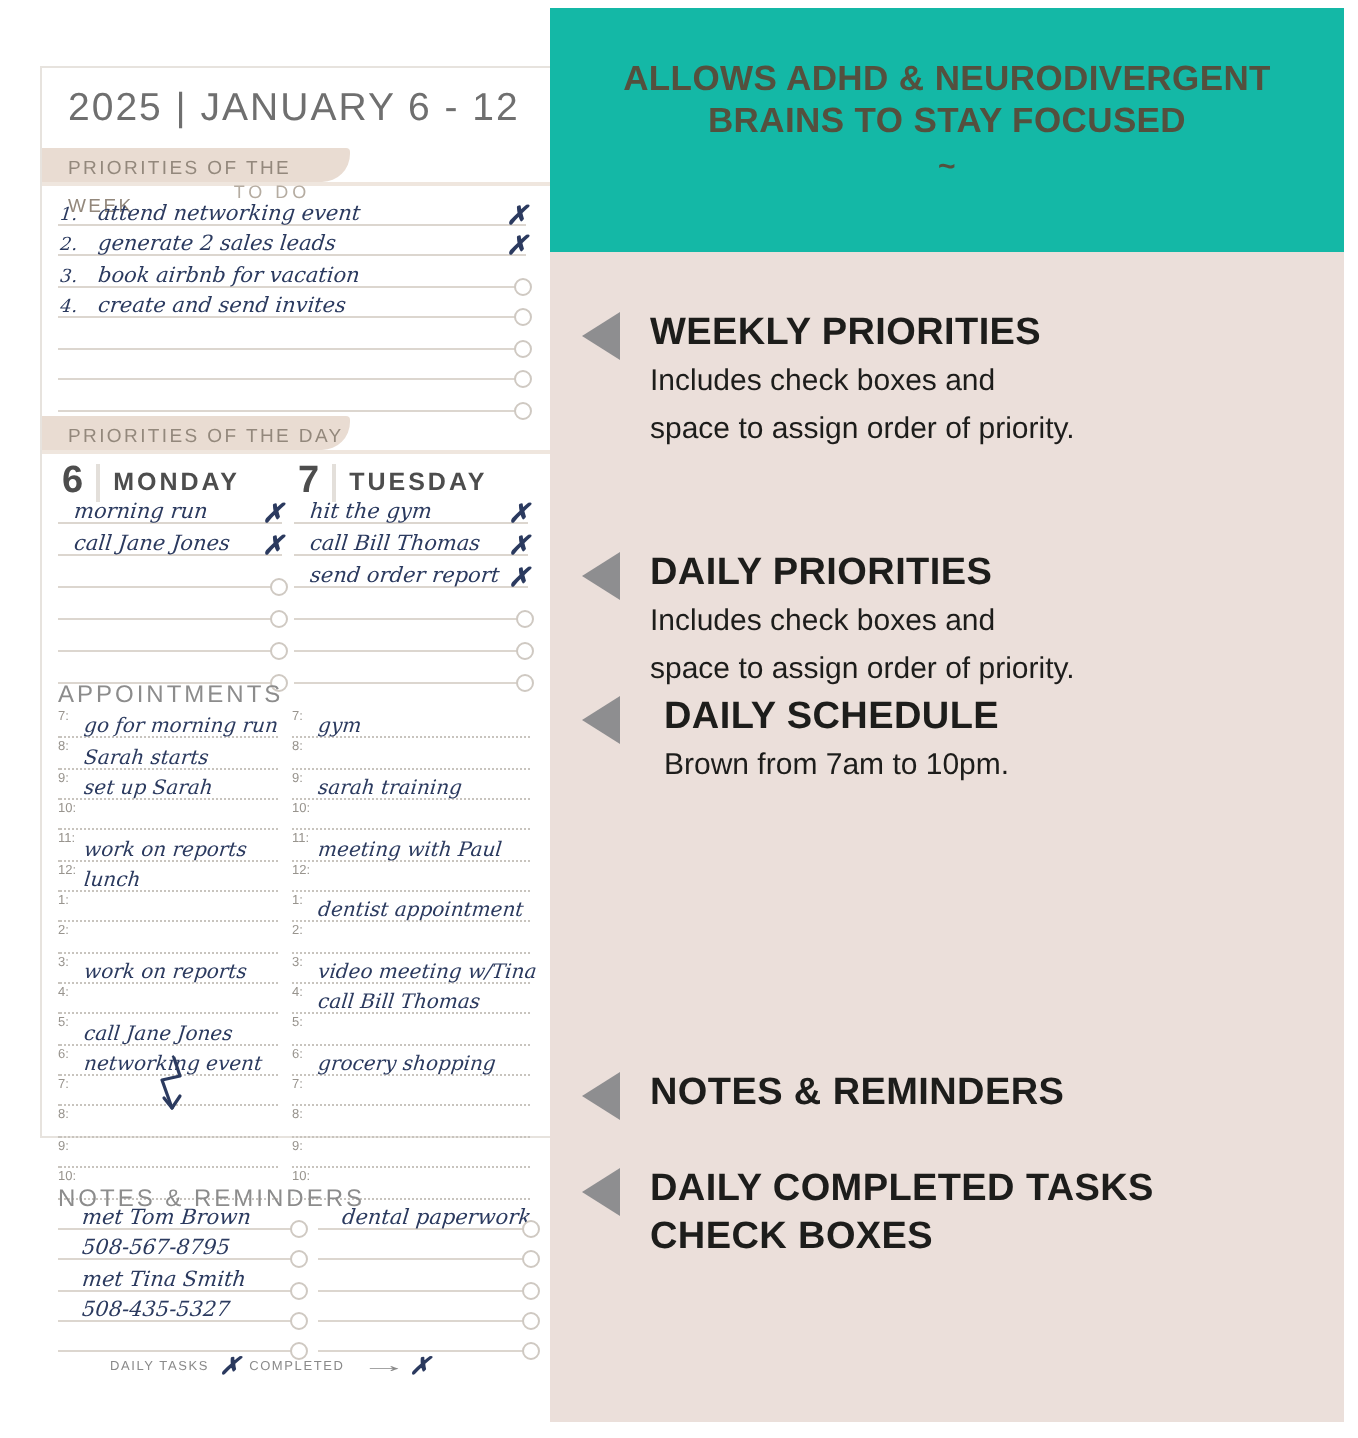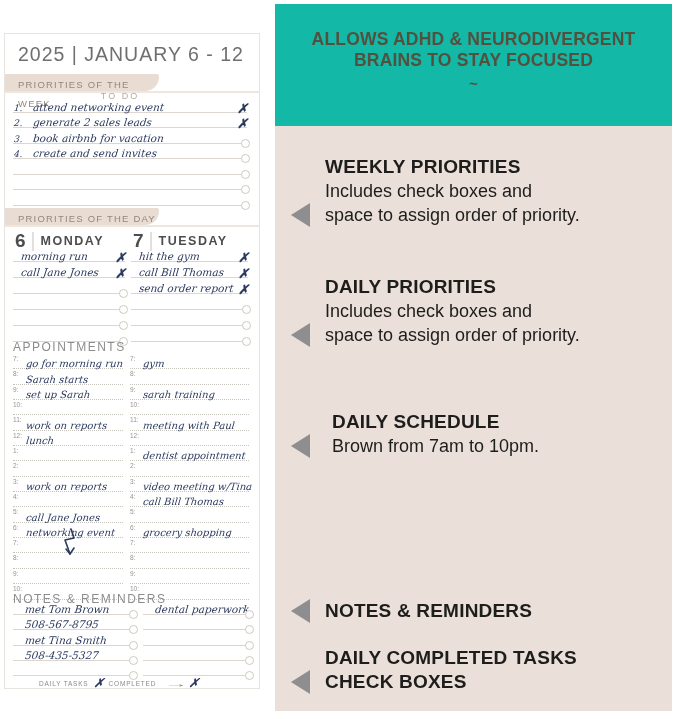--- a/index.html
+++ b/index.html
@@ -1,19 +1,19 @@
 <!DOCTYPE html>
 <html><head>
 <meta charset="utf-8">
 <style>
   html,body{margin:0;padding:0;}
   body{width:679px;height:719px;background:#ffffff;font-family:"Liberation Sans",sans-serif;position:relative;overflow:hidden;}
 
   
-  .page{position:absolute;left:4px;top:33px;width:256px;height:656px;background:#fff;
+  .page{position:absolute;left:20px;top:33px;width:256px;height:536px;background:#fff;
         border:1px solid #e7e3de;box-sizing:border-box;}
   .page-title{position:absolute;left:13px;top:9px;font-size:19.5px;letter-spacing:1px;color:#6f6f6f;white-space:nowrap;}
   .sec-bar{position:absolute;left:0;right:0;height:17px;border-bottom:2px solid #efe6de;}
   .sec-bar.b1{top:40px;}
   .sec-bar.b2{top:174px;padding-left:45px;}
   .sec-tab{position:absolute;left:0;top:0;width:154px;height:17px;background:#e9dcd2;
            border-radius:0 2px 14px 0;line-height:17px;padding-left:13px;box-sizing:border-box;}
   .sec-tab span{font-size:9.5px;letter-spacing:1.2px;color:#93887c;}
   .todo-label{position:absolute;top:57px;left:0;right:24px;text-align:center;
               font-size:9px;letter-spacing:2px;color:#b5aca1;}
@@ -57,30 +57,30 @@
   .farrow{color:#8a8a8a;font-size:10px;margin-left:8px;transform:scaleX(2.4);transform-origin:left center;}
   .fx2{position:absolute;left:184px;font-size:12px;font-weight:bold;line-height:12px;}
 
   
   .panel{position:absolute;left:275px;top:4px;width:397px;height:707px;}
   .banner{height:122px;background:#14b8a6;color:#54503e;text-align:center;
           padding-top:25px;box-sizing:border-box;font-weight:bold;font-size:17.5px;
           line-height:21px;letter-spacing:0.2px;}
   .banner .tilde{font-size:15px;line-height:17px;margin-top:4px;}
   .pink{position:absolute;top:122px;left:0;right:0;bottom:0;background:#ebdfda;overflow:hidden;}
-  .feature{display:flex;gap:15px;padding-left:16px;align-items:flex-end;}
+  .feature{display:flex;gap:15px;padding-left:16px;align-items:flex-start;}
   .feature:nth-child(1){margin-top:29px;}
   .feature:nth-child(2){margin-top:48px;}
-  .feature:nth-child(3){margin-top:63px;gap:22px;}
+  .feature:nth-child(3){gap:22px;}
   .feature:nth-child(4){margin-top:140px;}
   .feature:nth-child(5){margin-top:23px;}
   .tri{margin-top:1px;width:0;height:0;border-top:12px solid transparent;
        border-bottom:12px solid transparent;border-right:19px solid #8e8e90;flex:0 0 auto;}
   .ftitle{font-size:19px;font-weight:bold;color:#1d1d1b;line-height:24px;letter-spacing:0.2px;white-space:pre-line;}
-  .fdesc{font-size:18px;color:#1d1d1b;line-height:24px;white-space:pre-line;}
+  .fdesc{font-size:15px;color:#1d1d1b;line-height:24px;white-space:pre-line;}
 </style>
 </head>
 <body>
 
 <div class="page">
   <div class="page-title">2025 | JANUARY 6 - 12</div>
 
   <div class="sec-bar b1">
     <div class="sec-tab">
       <span>PRIORITIES OF THE WEEK</span>

